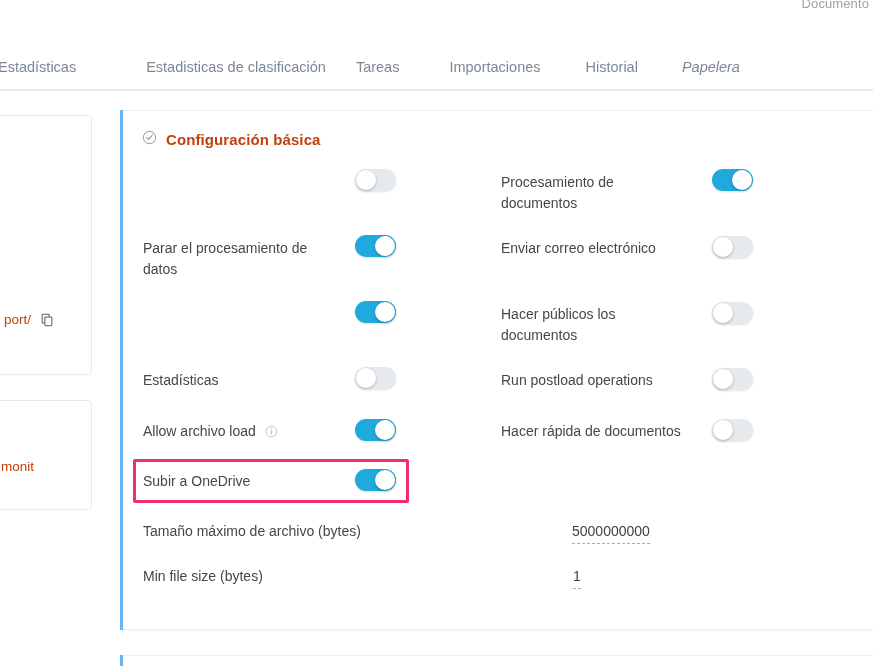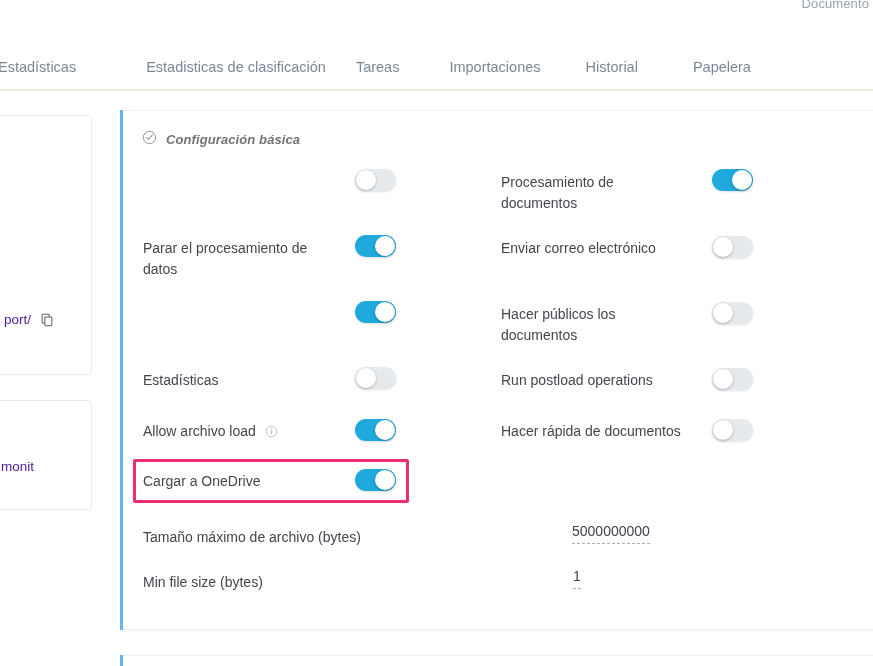--- a/index.html
+++ b/index.html
@@ -47,21 +47,21 @@
     color: #7b8794;
     white-space: nowrap;
     line-height: 18px;
     cursor: pointer;
   }
   .tab.t0 { margin-left: -2px; }
   .tab.t1 { margin-left: 70px; }
   .tab.t2 { margin-left: 30px; }
   .tab.t3 { margin-left: 50px; }
   .tab.t4 { margin-left: 45px; }
-  .tab.t5 { margin-left: 55px; }
+  .tab.t5 { margin-left: 44px; font-style: italic; }
 
   .tab-divider {
     position: absolute;
     top: 89px;
     left: 0;
     width: 873px;
     height: 2px;
     background: #e3f1da;
   }
 
@@ -73,21 +73,21 @@
     background: #ffffff;
     border: 1px solid #e8eaed;
     border-radius: 4px;
   }
   .left-card.one { top: 115px; height: 260px; }
   .left-card.two { top: 400px; height: 110px; }
 
   .left-card-text {
     position: absolute;
     font-size: 13.5px;
-    color: #4c1d95;
+    color: #c2410c;
     white-space: nowrap;
   }
   .lc1-text { left: 83px; bottom: 44px; }
   .lc2-text { left: 80px; top: 58px; }
 
   .copy-icon {
     display: inline-block;
     vertical-align: -3px;
     margin-left: 5px;
   }
@@ -136,25 +136,24 @@
   
   .section-head {
     position: absolute;
     left: 142px;
     top: 130px;
     display: flex;
     align-items: center;
     gap: 9px;
   }
   .section-head .title {
-    font-size: 13px;
+    font-size: 15px;
     font-weight: bold;
-    color: #737373;
+    color: #c2410c;
     letter-spacing: .1px;
-    font-style: italic;
   }
 
   
   .row {
     position: absolute;
     display: flex;
     align-items: flex-start;
   }
   .row-label {
     font-size: 14px;
@@ -188,21 +187,21 @@
     width: 20px;
     height: 20px;
     border-radius: 50%;
     background: #ffffff;
     box-shadow: 0 1px 3px rgba(16,24,40,.28);
   }
   .toggle.off .knob { left: 1px; }
   .toggle.on  .knob { left: 20px; }
 
   
-  .field-row { position: absolute; left: 143px; margin-top: 6px; }
+  .field-row { position: absolute; left: 143px; }
   .field-label {
     font-size: 14px;
     color: #42474e;
     line-height: 21px;
   }
   .field-value {
     position: absolute;
     font-size: 14px;
     color: #3c4149;
     line-height: 21px;
@@ -301,21 +300,21 @@
           <rect x="7.3" y="6.7" width="1.4" height="5" rx="0.6" fill="#b4bcc4"></rect>
         </svg>
       </span>
     </div>
   </div>
   <div class="toggle on" style="left:355px; top:419px;">
       <span class="knob"></span>
     </div>
 
   <div class="row col-left" style="top:471px;">
-    <div class="row-label">Cargar a OneDrive</div>
+    <div class="row-label">Subir a OneDrive</div>
   </div>
   <div class="toggle on" style="left:355px; top:469px;">
       <span class="knob"></span>
     </div>
 
   <div class="highlight"></div>
 
   <div class="row col-right" style="top:172px; width:180px;">
     <div class="row-label" style="width:180px;">Procesamiento de documentos</div>
   </div>

